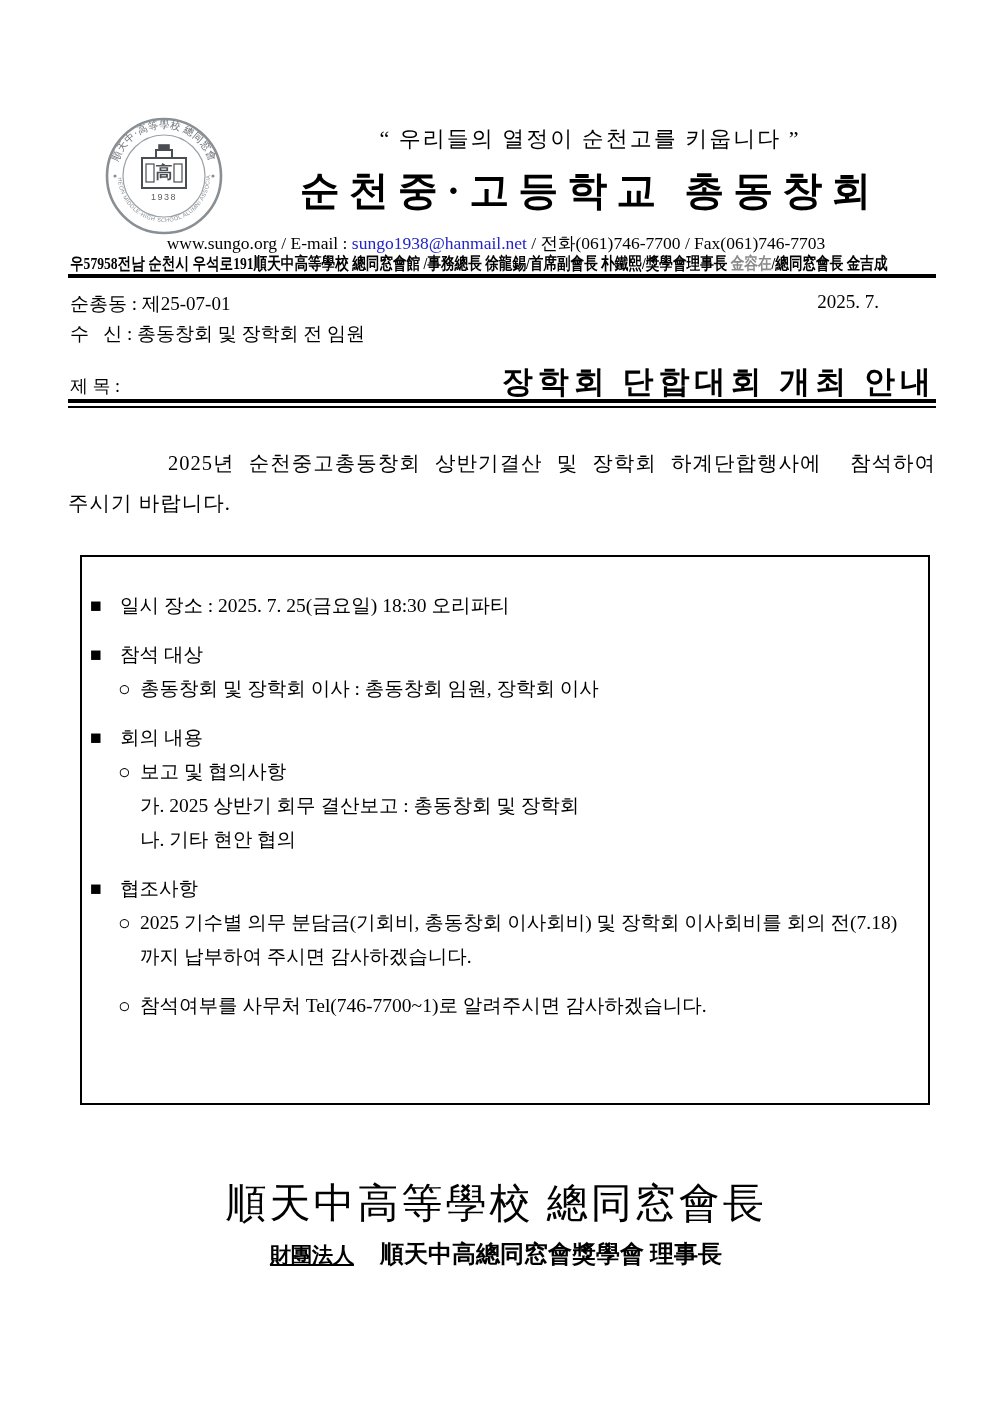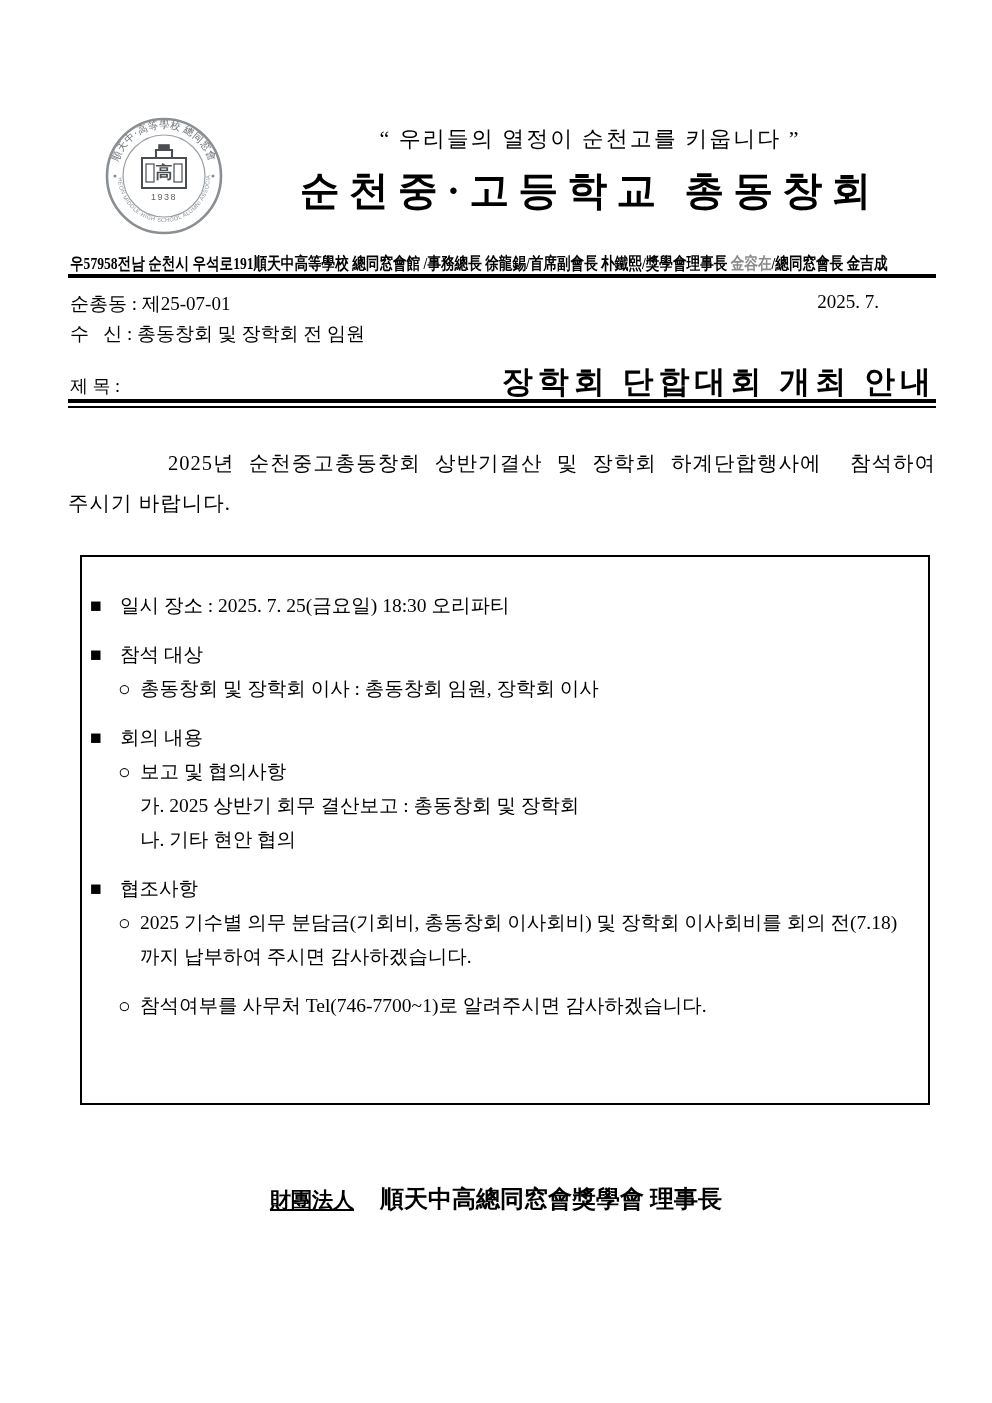--- a/index.html
+++ b/index.html
@@ -90,20 +90,21 @@
       </g>
       <text x="60" y="62" text-anchor="middle" font-size="17" font-weight="bold" fill="#4a4e53" font-family="'Liberation Serif',serif">高</text>
       <text x="60" y="84" text-anchor="middle" font-size="9" fill="#5a5e62" letter-spacing="1.5" font-family="'Liberation Sans',sans-serif">1938</text>
     </svg>
     <div class="header-text">
       <div class="slogan">“ 우리들의 열정이 순천고를 키웁니다 ”</div>
       <div class="org-title">순천중·고등학교 총동창회</div>
     </div>
   </div>
 
+  <div class="contact-line"><span>www.sungo.org / E-mail : </span><span class="email">sungo1938@hanmail.net</span><span> / 전화(061)746-7700 / Fax(061)746-7703</span></div>
 
   <div class="address-line">
     <span class="addr-scale"><span>우57958전남 순천시 우석로191順天中高等學校 總同窓會館 /事務總長 徐龍錫/首席副會長 朴鐵熙/獎學會理事長 </span><span class="muted">金容在</span><span>/總同窓會長 金吉成</span></span>
   </div>
 
   <div class="rule-thick"></div>
 
   <div class="meta">
     <div class="meta-row">
       <span>순총동 : 제25-07-01</span>
@@ -159,16 +160,17 @@
           <span class="itext">2025 기수별 의무 분담금(기회비, 총동창회 이사회비) 및 장학회 이사회비를 회의 전(7.18)까지 납부하여 주시면 감사하겠습니다.</span>
         </div>
         <div class="box-row row-circle gap">
           <span class="bullet">○</span>
           <span class="itext">참석여부를 사무처 Tel(746-7700~1)로 알려주시면 감사하겠습니다.</span>
         </div>
       </div>
   </div>
 
   <div class="footer">
+    <div class="footer-line1">順天中高等學校 總同窓會長</div>
     <div class="footer-line2"><span class="f2-prefix">財團法人</span><span>順天中高總同窓會獎學會 理事長</span></div>
   </div>
 
 </div>
 
 </body></html>

